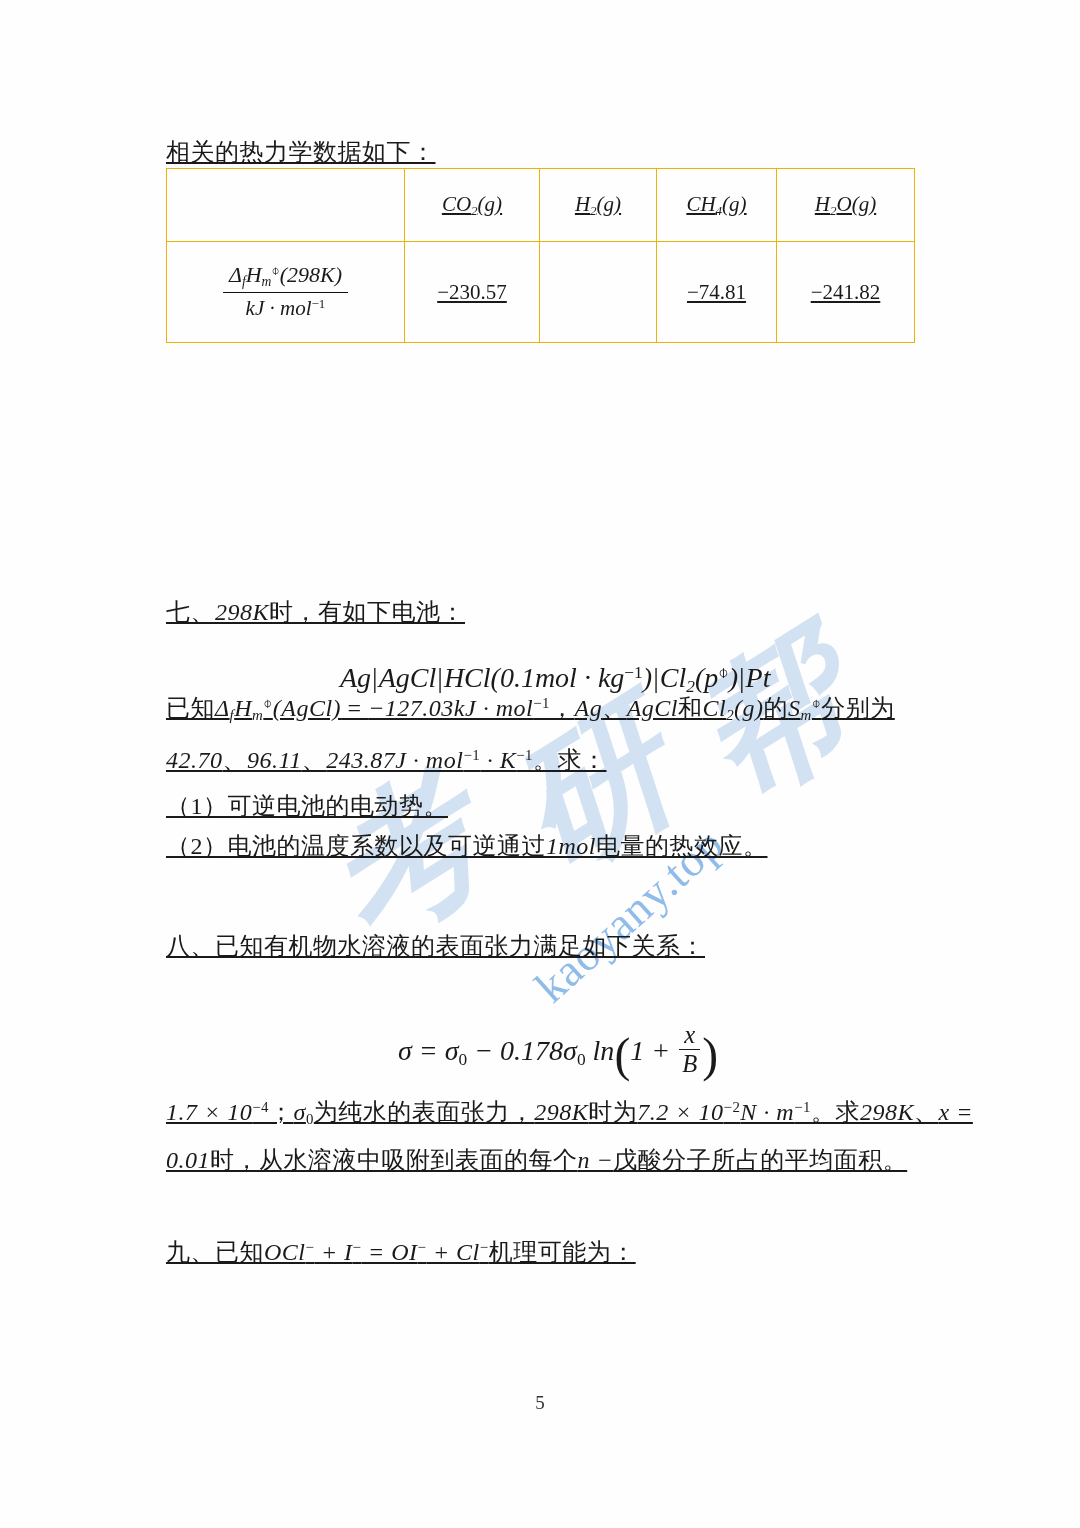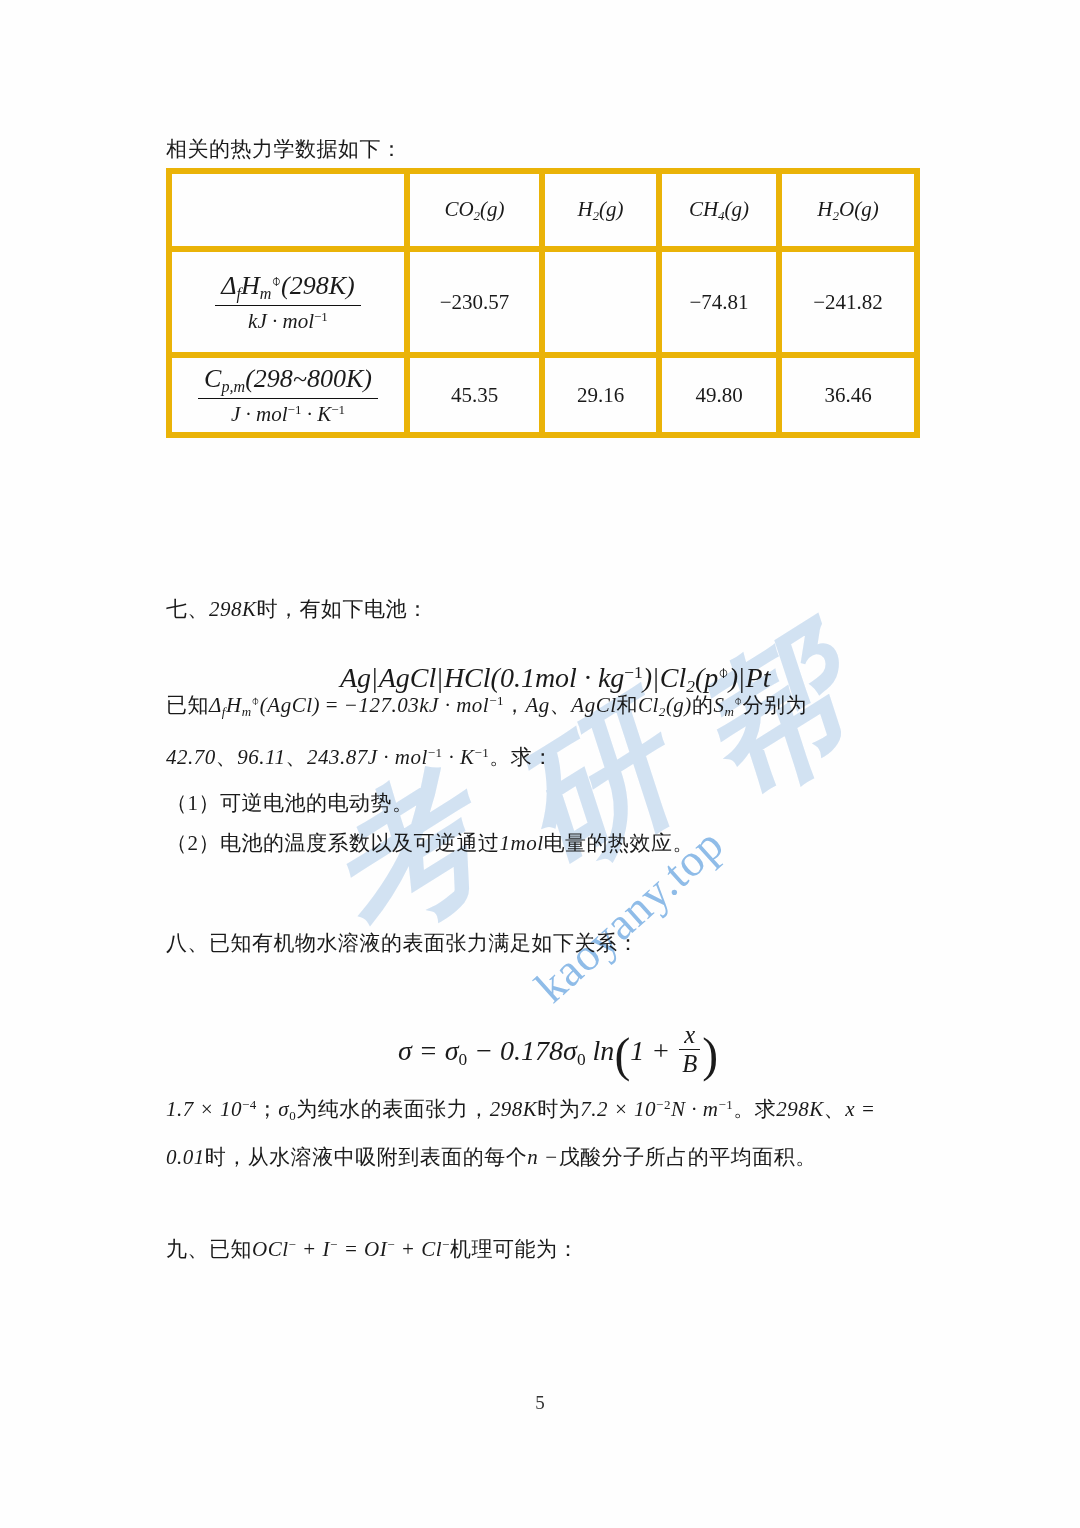--- a/index.html
+++ b/index.html
@@ -55,24 +55,25 @@
   }
 
   
   .content {
     position: absolute;
     left: 0; top: 0; right: 0; bottom: 0;
     z-index: 10;
   }
   .para {
     position: absolute;
-    font-size: 21px;
+    font-size: 24px;
     line-height: 1.5;
     letter-spacing: .5px;
     white-space: nowrap;
+    text-decoration: underline;
   }
 
   .mi { font-style: italic; font-family: "Liberation Serif", "DejaVu Serif", serif; }
   sub { font-size: .62em; vertical-align: -.28em; font-style: italic; }
   sup { font-size: .62em; vertical-align: .52em; }
   .uprt { font-style: normal; }
 
   
   .std {
     font-size: .62em;
@@ -83,25 +84,26 @@
   
   .data-table {
     position: absolute;
     left: 166px;
     top: 168px;
     width: 748px;
     border-collapse: collapse;
     table-layout: fixed;
   }
   .data-table td {
-    border: 6px solid #eab308;
+    border: 1px solid #eab308;
     text-align: center;
     vertical-align: middle;
     font-size: 21px;
     padding: 0;
+    text-decoration: underline;
   }
   .col-label { width: 238px; }
   .col-v1 { width: 135px; }
   .col-v2 { width: 117px; }
   .col-v3 { width: 120px; }
   .col-v4 { width: 138px; }
 
   .row-head td { height: 72px; }
   .row-h td { height: 100px; }
   .row-s td { height: 94px; }
@@ -114,21 +116,21 @@
   .frac {
     display: inline-block;
     text-align: center;
     line-height: 1.22;
     padding: 2px 0;
   }
   .frac .num {
     display: block;
     padding: 0 6px 2px 6px;
     border-bottom: 1.6px solid #111111;
-    font-size: 26px;
+    font-size: 22px;
   }
   .frac .den {
     display: block;
     padding: 3px 6px 0 6px;
     font-size: 21px;
     font-style: italic;
   }
 
   
   .ifrac {
@@ -224,32 +226,20 @@
               <span class="den">kJ · mol<sup class="uprt">−1</sup></span>
             </span>
           </td>
           <td class="val">−230.57</td>
           <td class="val"></td>
           <td class="val">−74.81</td>
           <td class="val">−241.82</td>
         </tr>
 
 
-        <tr class="row-c">
-          <td>
-            <span class="frac">
-              <span class="num mi">C<sub>p,m</sub>(298~800<span class="mi">K</span>)</span>
-              <span class="den">J · mol<sup class="uprt">−1</sup> · K<sup class="uprt">−1</sup></span>
-            </span>
-          </td>
-          <td class="val">45.35</td>
-          <td class="val">29.16</td>
-          <td class="val">49.80</td>
-          <td class="val">36.46</td>
-        </tr>
       </tbody>
     </table>
 
     <div class="para" style="left:166px; top:594px;text-align:center;">
       <span>七、</span><span class="mi">298K</span><span>时，有如下电池：</span>
     </div>
 
     <div class="eq" style="left:340px; top:634px;">
       Ag<span class="bar-sep">|</span>AgCl<span class="bar-sep">|</span>HCl(0.1mol · kg<sup class="uprt">−1</sup>)<span class="bar-sep">|</span>Cl<sub>2</sub>(p<span class="std">⌽</span>)<span class="bar-sep">|</span>Pt
     </div>

